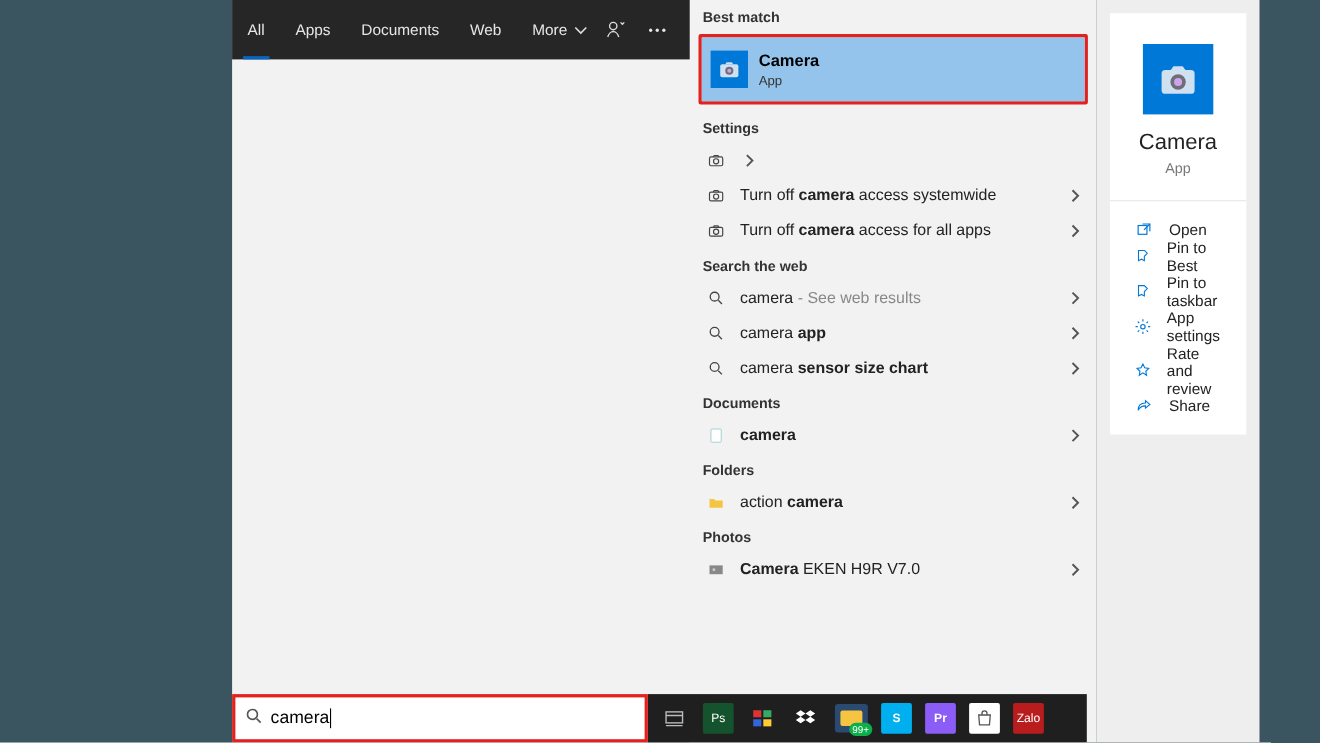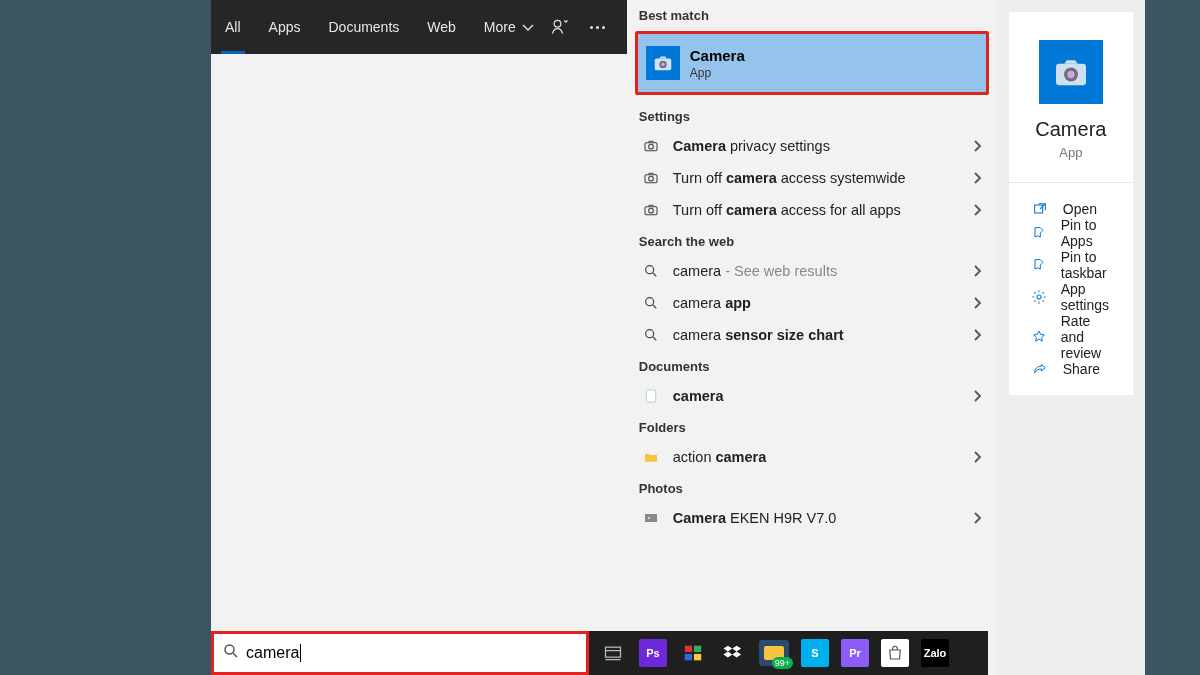--- a/index.html
+++ b/index.html
@@ -192,24 +192,24 @@
     padding: 0 10px;
   }
   .taskbar .tbicon {
     width: 28px; height: 28px;
     display:flex; align-items:center; justify-content:center;
     color:#fff;
     font-size: 11px;
     cursor:pointer;
     border-radius:2px;
   }
-  .ps   { background:#6d28d9; color:#4fa8ff; font-weight:700; }
+  .ps   { background:#14532d; color:#4fa8ff; font-weight:400; }
   .pr   { background:#8b5cf6; color:#d48fff; font-weight:700; }
   .skype{ background:#00aff0; border-radius:50%; color:#fff; font-weight:700; }
-  .zalo { background:#000000; border-radius:50%; color:#fff; font-weight:700; font-size:9px; }
+  .zalo { background:#b91c1c; border-radius:50%; color:#fff; font-weight:400; font-size:9px; }
   .store{ background:#fff; color:#555; }
   .drop { color:#fff; font-size:18px; }
   .tview{ color:#fff; }
   .tvbtn{ color:#bbb; }
   .badge99 {
     position:relative; width:30px; height:26px;
     background:#2b4a6f; border-radius:3px;
     display:flex; align-items:center; justify-content:center;
   }
   .badge99 .pill {
@@ -297,21 +297,20 @@
       <div class="section-title">Settings</div>
 
       <div class="row">
         <span class="icon-slot">
           <svg class="svg-s" viewBox="0 0 24 24">
               <rect x="3" y="7" width="18" height="12" rx="2" fill="none" stroke="#444" stroke-width="1.6"></rect>
               <circle cx="12" cy="13" r="3.5" fill="none" stroke="#444" stroke-width="1.6"></circle>
               <path d="M8 7l1.5-2h5L16 7" fill="none" stroke="#444" stroke-width="1.6"></path>
             </svg>
         </span>
-        <span class="label"><b>Camera</b><span> privacy settings</span></span>
         <svg class="chev svg-s" viewBox="0 0 16 16">
             <path d="M6 3l5 5-5 5" fill="none" stroke="#555" stroke-width="1.8"></path>
           </svg>
       </div>
 
       <div class="row">
         <span class="icon-slot">
           <svg class="svg-s" viewBox="0 0 24 24">
               <rect x="3" y="7" width="18" height="12" rx="2" fill="none" stroke="#444" stroke-width="1.6"></rect>
               <circle cx="12" cy="13" r="3.5" fill="none" stroke="#444" stroke-width="1.6"></circle>
@@ -444,21 +443,21 @@
                 </svg>
               </span>
             <span>Open</span>
           </div>
           <div class="action">
             <span class="aicon">
                 <svg class="svg-s" viewBox="0 0 24 24">
                   <path d="M6 4h8l4 4-4 4v6l-4-2-4 2V4z" fill="none" stroke="#0078d7" stroke-width="1.5"></path>
                 </svg>
               </span>
-            <span>Pin to Apps</span>
+            <span>Pin to Best</span>
           </div>
           <div class="action">
             <span class="aicon">
                 <svg class="svg-s" viewBox="0 0 24 24">
                   <path d="M6 4h8l4 4-4 4v6l-4-2-4 2V4z" fill="none" stroke="#0078d7" stroke-width="1.5"></path>
                 </svg>
               </span>
             <span>Pin to taskbar</span>
           </div>
           <div class="action">

